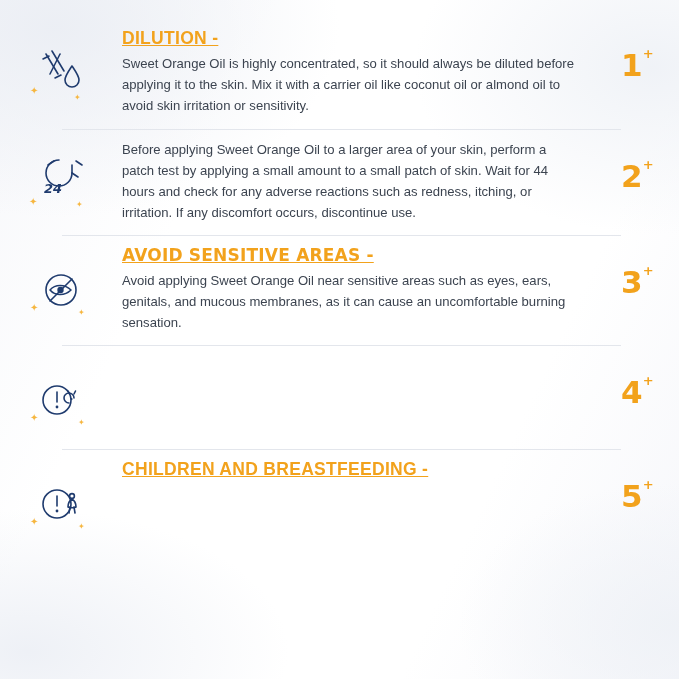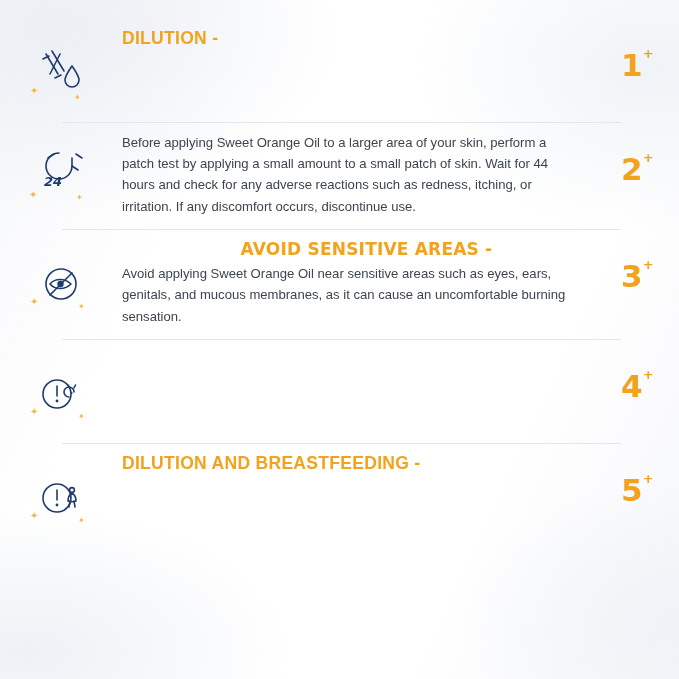--- a/index.html
+++ b/index.html
@@ -75,26 +75,26 @@
     flex: 1 1 auto;
     padding-right: 10px;
   }
   .tip-title {
     color: #f2a21c;
     font-size: 17.5px;
     font-weight: bold;
     letter-spacing: 0.3px;
     margin: 0 0 4px 0;
     line-height: 1.2;
+    text-decoration: underline;
   }
   .tip-title.rounded {
     font-family: "DejaVu Sans", sans-serif;
     font-size: 17px;
     letter-spacing: 0.2px;
-    text-align: center;
   }
   .tip-text {
     color: #3c4450;
     font-size: 13.1px;
     line-height: 1.62;
     margin: 0;
     max-width: 452px;
   }
   .num-cell {
     width: 58px;
@@ -147,20 +147,21 @@
             <line x1="27" y1="38" x2="33" y2="35"></line>
             <line x1="32" y1="14" x2="22" y2="34"></line>
             <path d="M44 26 C40 32, 37 36, 37 40 a7 7 0 0 0 14 0 c0-4 -3-8 -7-14 z" fill="none" stroke="#1f3b6e"></path>
           </svg>
           <span class="sparkle" style="left:2px; top:46px;">✦</span>
           <span class="sparkle" style="left:46px; top:54px; font-size:8px;">✦</span>
         </div>
       </div>
       <div class="body-cell">
         <h3 class="tip-title">DILUTION -</h3>
+        <p class="tip-text">Sweet Orange Oil is highly concentrated, so it should always be diluted before applying it to the skin. Mix it with a carrier oil like coconut oil or almond oil to avoid skin irritation or sensitivity.</p>
       </div>
       <div class="num-cell">
         <span class="num">
           <span>1</span><span class="plus">+</span>
         </span>
       </div>
     </li>
 
     <li class="tip-row">
       <div class="icon-cell">
@@ -244,21 +245,21 @@
             <circle cx="29" cy="40" r="1.4" fill="#1f3b6e" stroke="none"></circle>
             <circle cx="44" cy="25" r="2.4"></circle>
             <path d="M44 28 c-3 2 -4 5 -4 8 c3 1 6 1 8 0 c0 -4 -1 -6 -4 -8 z"></path>
             <path d="M42 36 l-1 6 M46 36 l1 6"></path>
           </svg>
           <span class="sparkle" style="left:2px; top:46px;">✦</span>
           <span class="sparkle" style="left:50px; top:52px; font-size:8px;">✦</span>
         </div>
       </div>
       <div class="body-cell">
-        <h3 class="tip-title">DILUTION AND BREASTFEEDING -</h3>
+        <h3 class="tip-title">CHILDREN AND BREASTFEEDING -</h3>
       </div>
       <div class="num-cell">
         <span class="num">
           <span>5</span><span class="plus">+</span>
         </span>
       </div>
     </li>
 
   </ul>
 </div>

